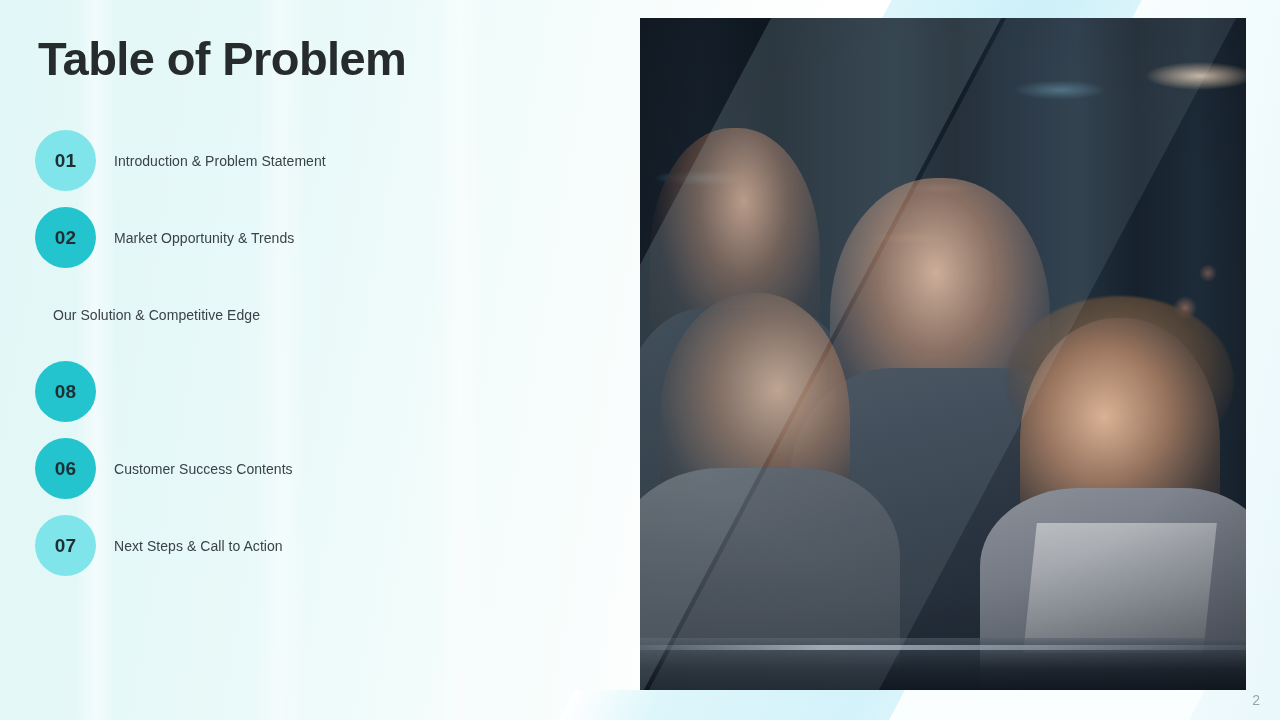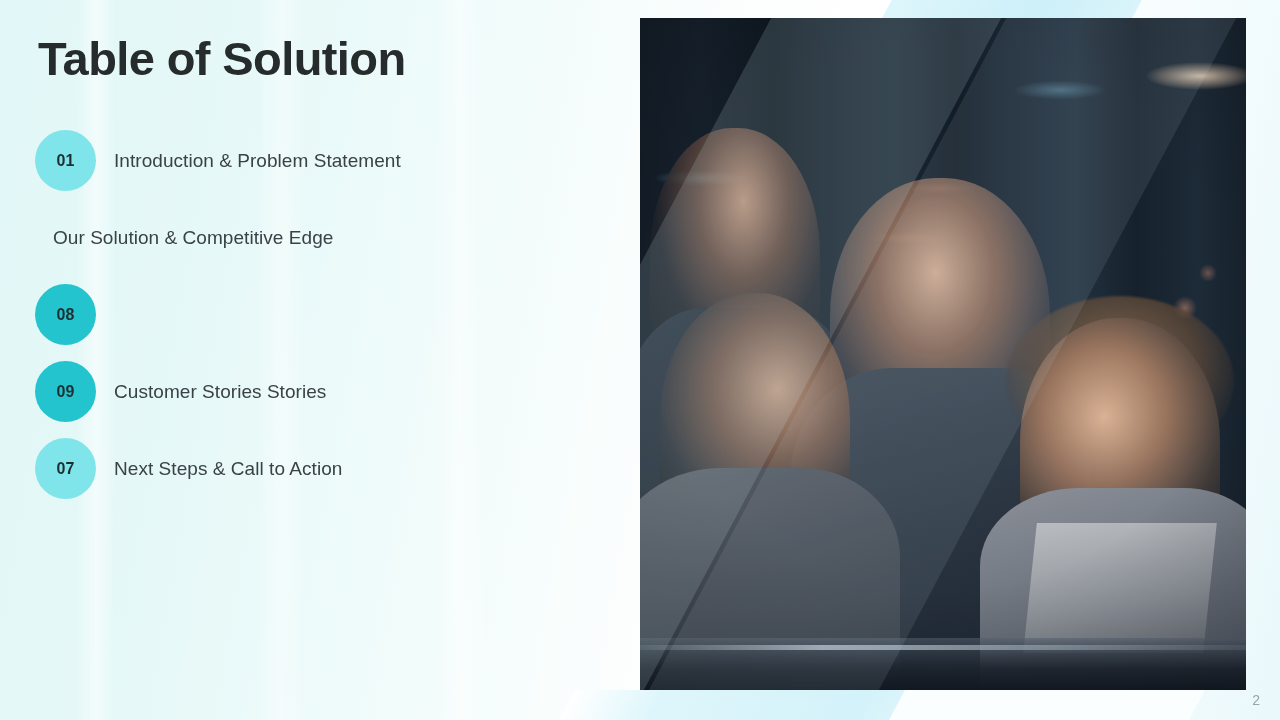--- a/index.html
+++ b/index.html
@@ -90,31 +90,31 @@
   }
   .toc-item:last-child { margin-bottom:0; }
 
   .num-circle {
     flex:0 0 auto;
     width:61px; height:61px;
     border-radius:50%;
     display:flex;
     align-items:center;
     justify-content:center;
-    font-size:16px;
+    font-size:19px;
     font-weight:bold;
     color:#1d2f33;
     letter-spacing:.2px;
   }
   .num-circle.light { background:#7fe5ea; }
   .num-circle.dark  { background:#23c4ce; }
 
   .toc-label {
     margin-left:18px;
-    font-size:19px;
+    font-size:14px;
     color:#3a4248;
     letter-spacing:.05px;
     white-space:nowrap;
   }
 
   
   .photo-wrap {
     position:absolute;
     left:640px; top:18px;
     width:606px; height:672px;
@@ -222,42 +222,46 @@
 </style>
 </head>
 <body>
 
 <div class="slide">
 
   <div class="bg-streaks"></div>
 
   <div class="band band-top"></div>
 
-  <h1 class="title">Table of Solution</h1>
+  <h1 class="title">Table of Problem</h1>
 
   <div class="toc">
 
     <div class="toc-item">
       <div class="num-circle light">01</div>
       <div class="toc-label">Introduction &amp; Problem Statement</div>
     </div>
 
+    <div class="toc-item">
+      <div class="num-circle dark">02</div>
+      <div class="toc-label">Market Opportunity &amp; Trends</div>
+    </div>
 
     <div class="toc-item">
       <div class="toc-label">Our Solution &amp; Competitive Edge</div>
     </div>
 
     <div class="toc-item">
       <div class="num-circle dark">08</div>
     </div>
 
 
     <div class="toc-item">
-      <div class="num-circle dark">09</div>
-      <div class="toc-label">Customer Stories Stories</div>
+      <div class="num-circle dark">06</div>
+      <div class="toc-label">Customer Success Contents</div>
     </div>
 
     <div class="toc-item">
       <div class="num-circle light">07</div>
       <div class="toc-label">Next Steps &amp; Call to Action</div>
     </div>
 
   </div>
 
   <div class="photo-wrap">

